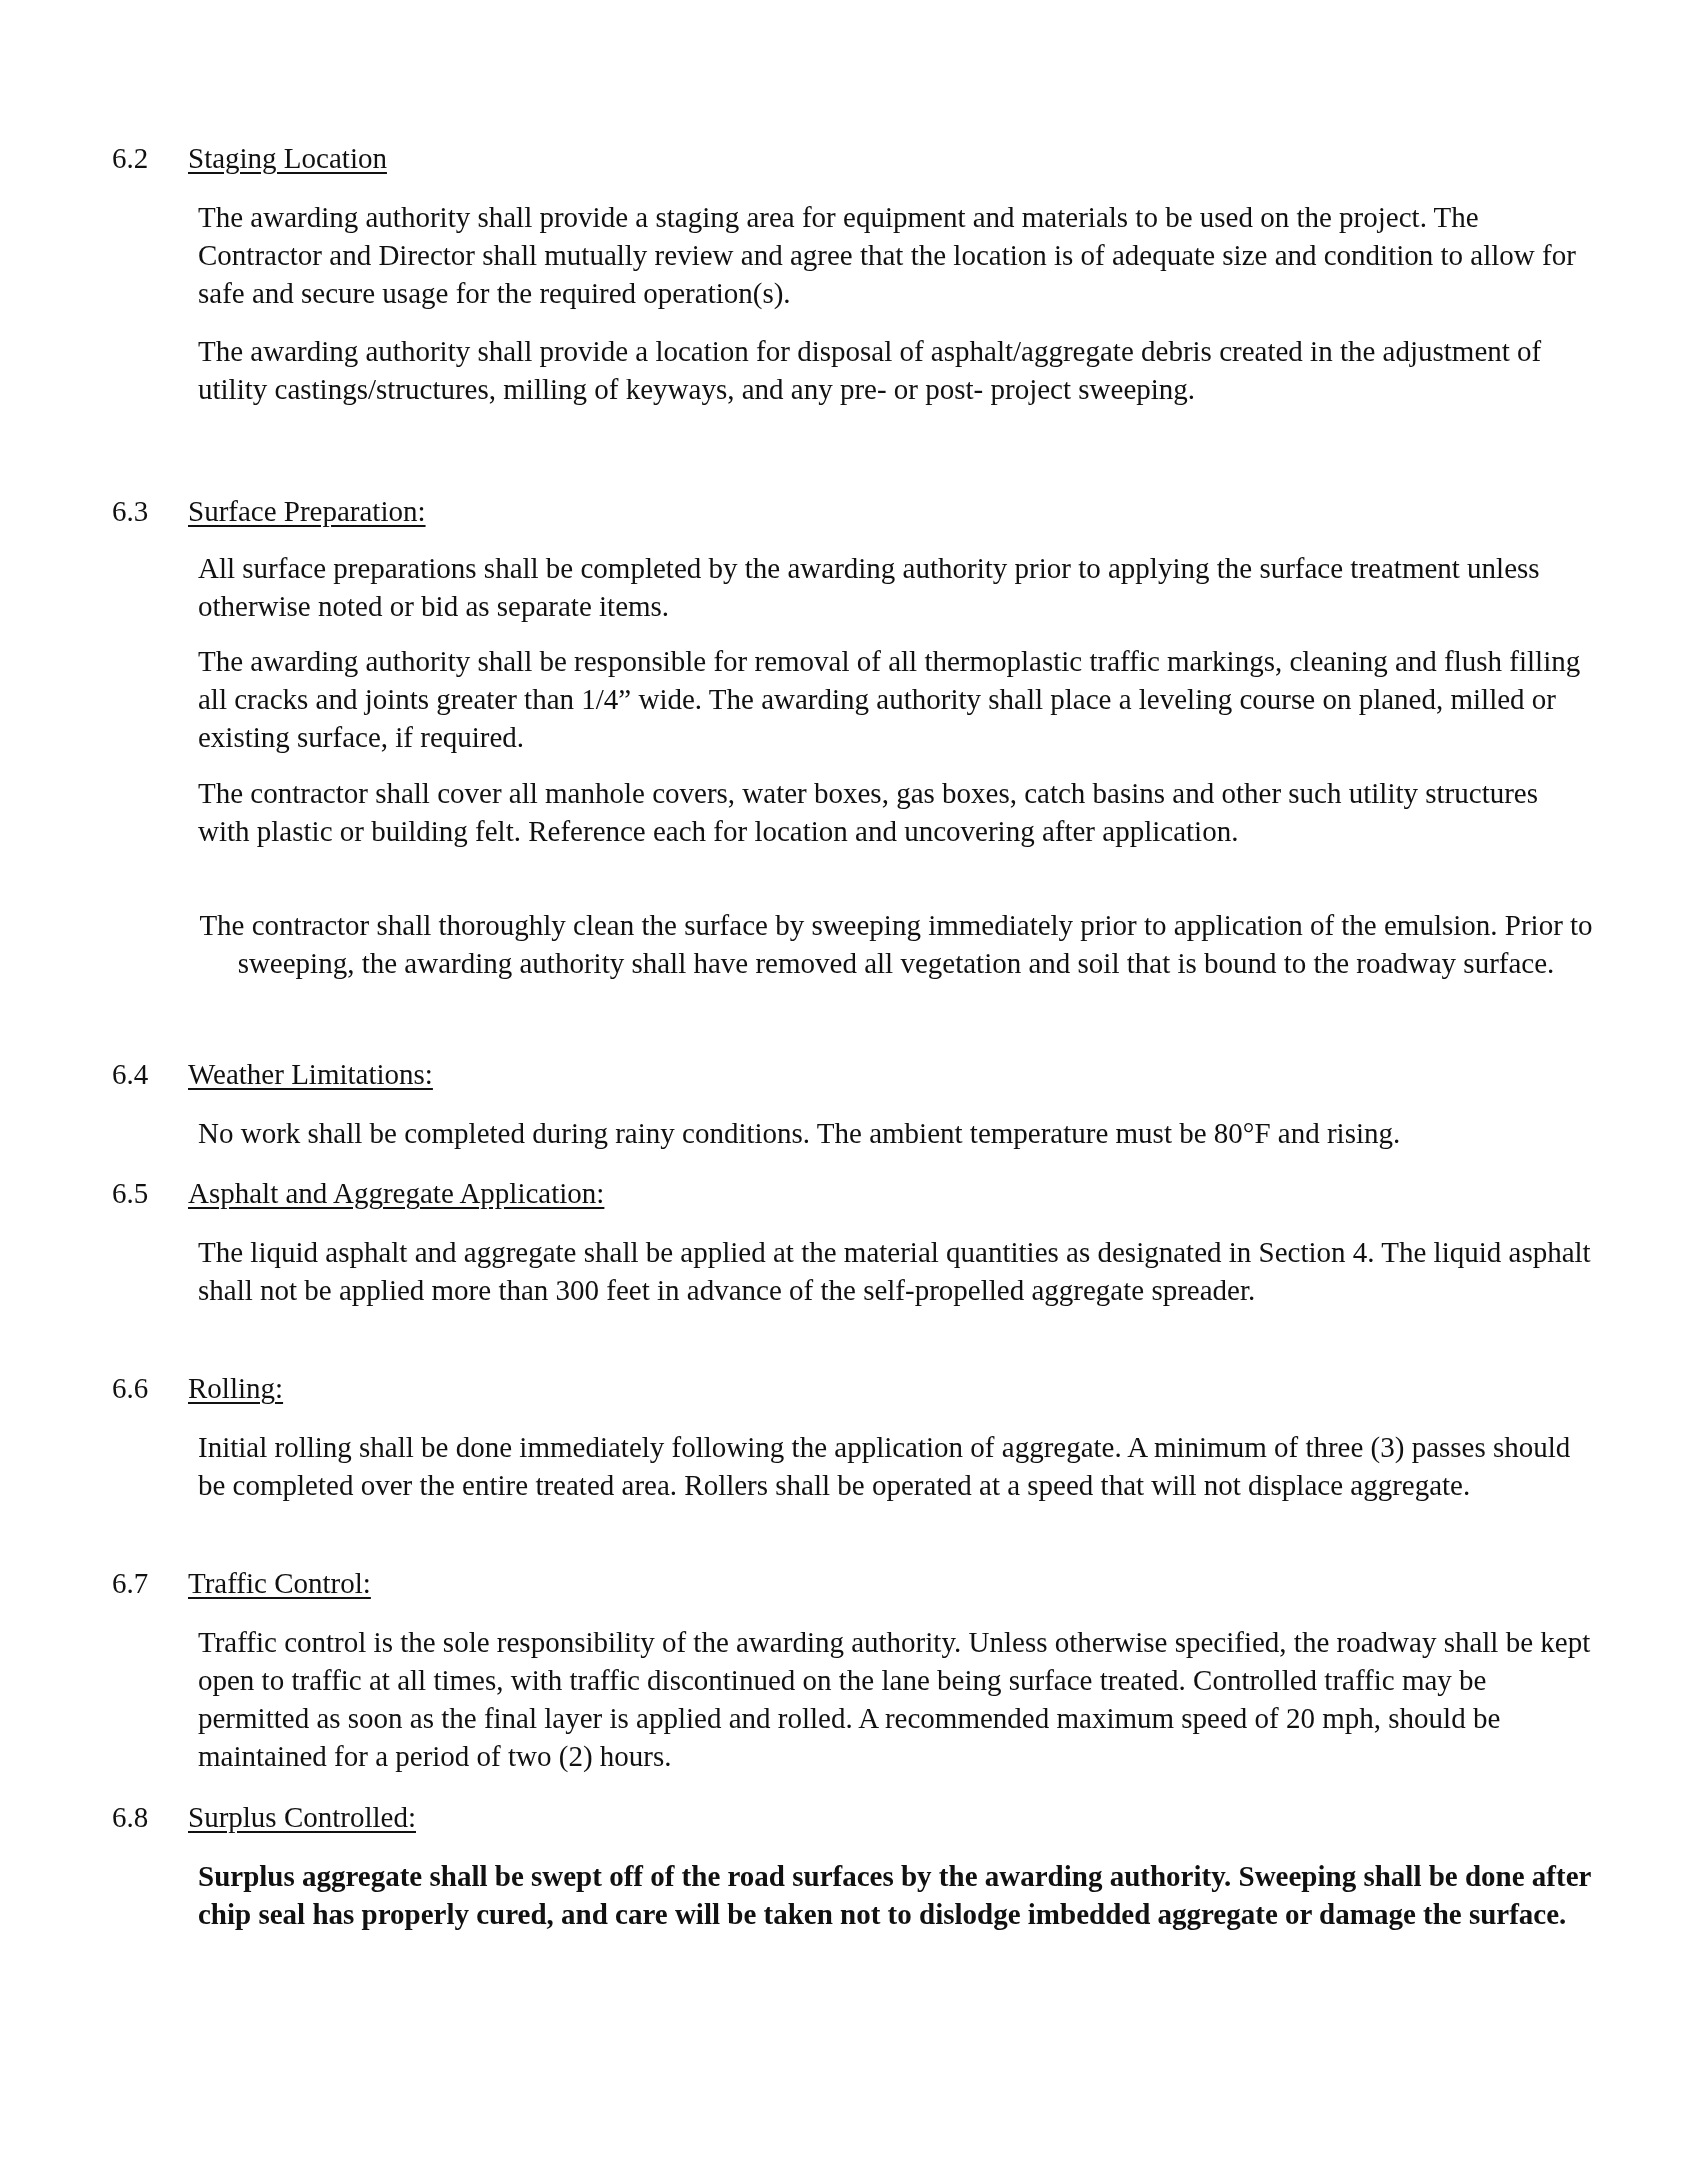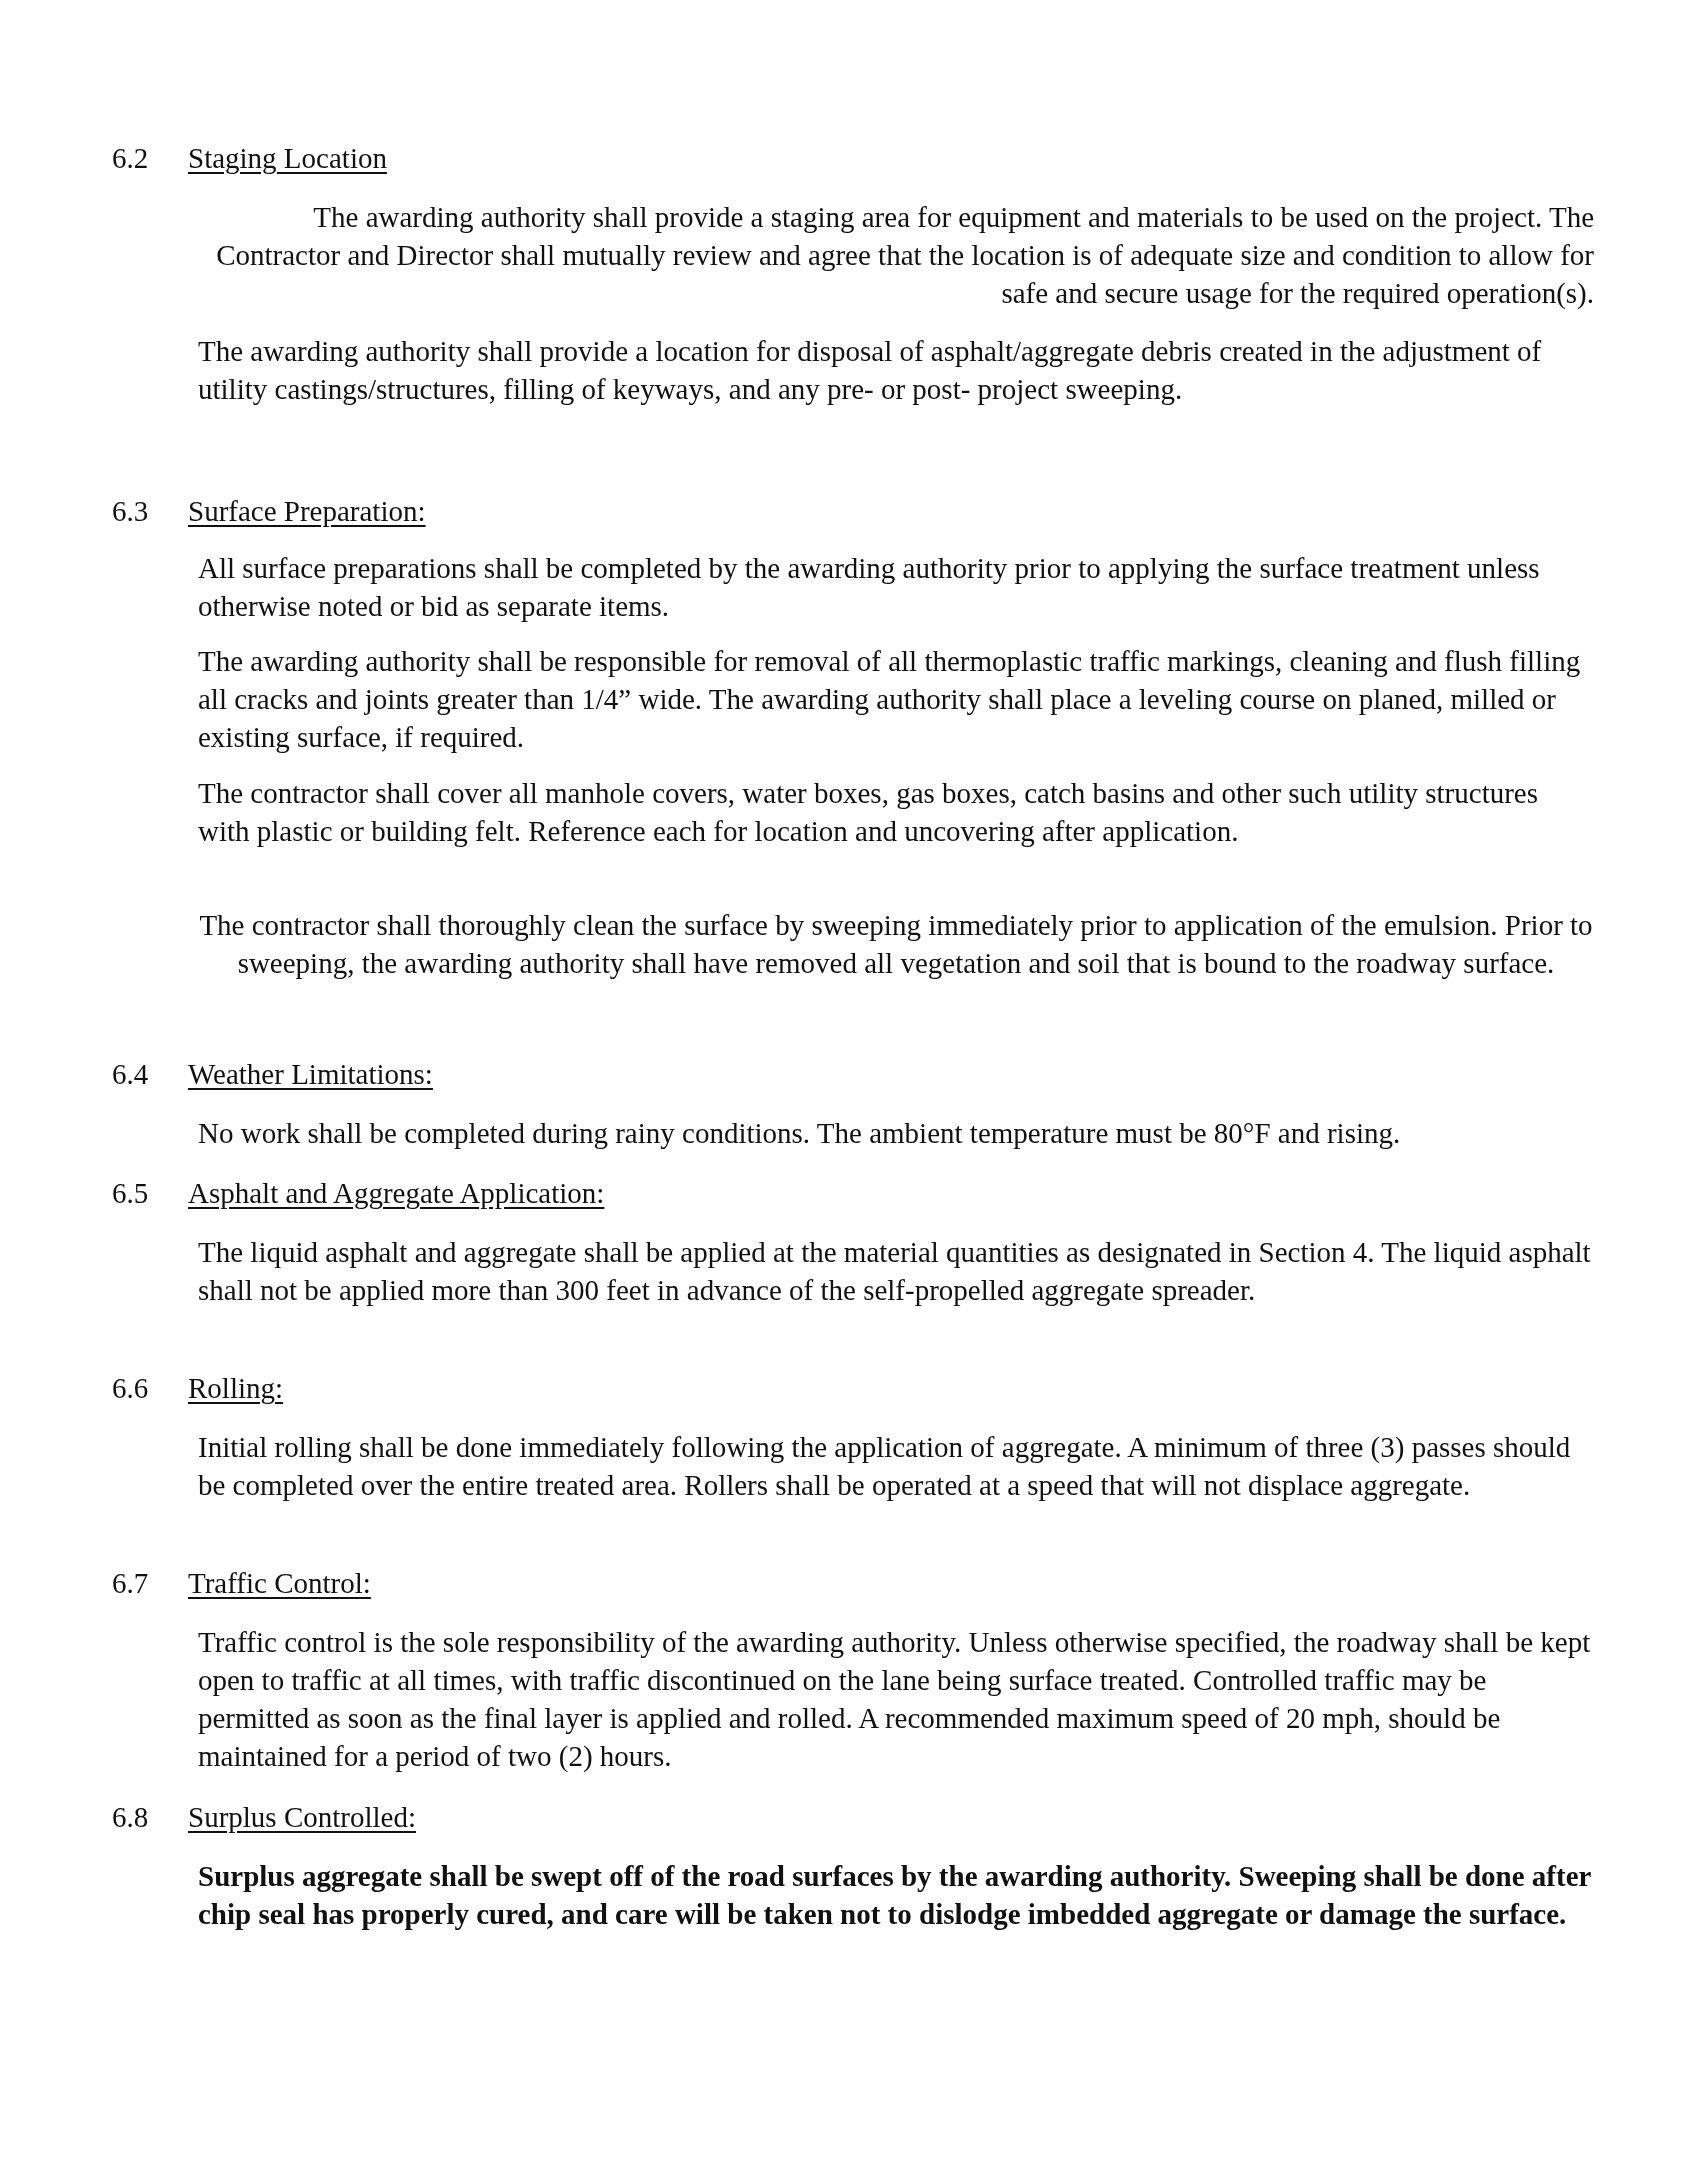--- a/index.html
+++ b/index.html
@@ -17,22 +17,22 @@
   .para { position: absolute; left: 198px; width: 1396px; margin: 0; }
 </style>
 </head>
 <body>
 
 <div class="page">
 
   <div class="section" style="top:139px;">
     <span class="sec-num">6.2</span>
     <span class="sec-title">Staging Location</span>
-    <p class="para" style="top:59px;text-align:right;">The awarding authority shall provide a staging area for equipment and materials to be used on the project.  The Contractor and Director shall mutually review and agree that the location is of adequate size and condition to allow for safe and secure usage for the required operation(s).</p>
-    <p class="para" style="top:193px;">The awarding authority shall provide a location for disposal of asphalt/aggregate debris created in the adjustment of utility castings/structures, filling of keyways, and any pre- or post- project sweeping.</p>
+    <p class="para" style="top:59px;">The awarding authority shall provide a staging area for equipment and materials to be used on the project.  The Contractor and Director shall mutually review and agree that the location is of adequate size and condition to allow for safe and secure usage for the required operation(s).</p>
+    <p class="para" style="top:193px;">The awarding authority shall provide a location for disposal of asphalt/aggregate debris created in the adjustment of utility castings/structures, milling of keyways, and any pre- or post- project sweeping.</p>
   </div>
 
   <div class="section" style="top:492px;">
     <span class="sec-num">6.3</span>
     <span class="sec-title">Surface Preparation:</span>
     <p class="para" style="top:57px;">All surface preparations shall be completed by the awarding authority prior to applying the surface treatment unless otherwise noted or bid as separate items.</p>
     <p class="para" style="top:150px;">The awarding authority shall be responsible for removal of all thermoplastic traffic markings, cleaning and flush filling all cracks and joints greater than 1/4” wide. The awarding authority shall place a leveling course on planed, milled or existing surface, if required.</p>
     <p class="para" style="top:282px;">The contractor shall cover all manhole covers, water boxes, gas boxes, catch basins and other such utility structures with plastic or building felt. Reference each for location and uncovering after application.</p>
     <p class="para" style="top:414px;text-align:center;">The contractor shall thoroughly clean the surface by sweeping immediately prior to application of the emulsion.  Prior to sweeping, the awarding authority shall have removed all vegetation and soil that is bound to the roadway surface.</p>
   </div>

